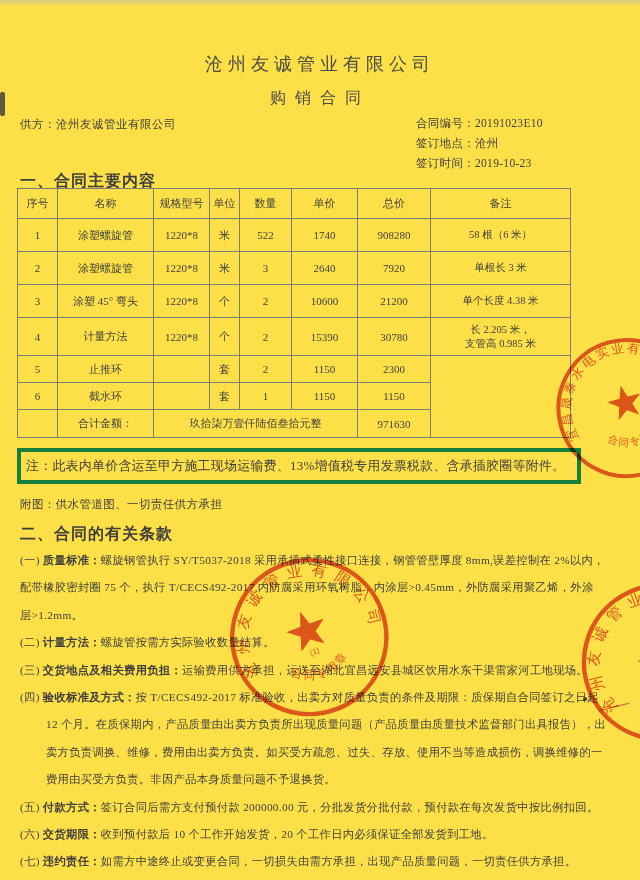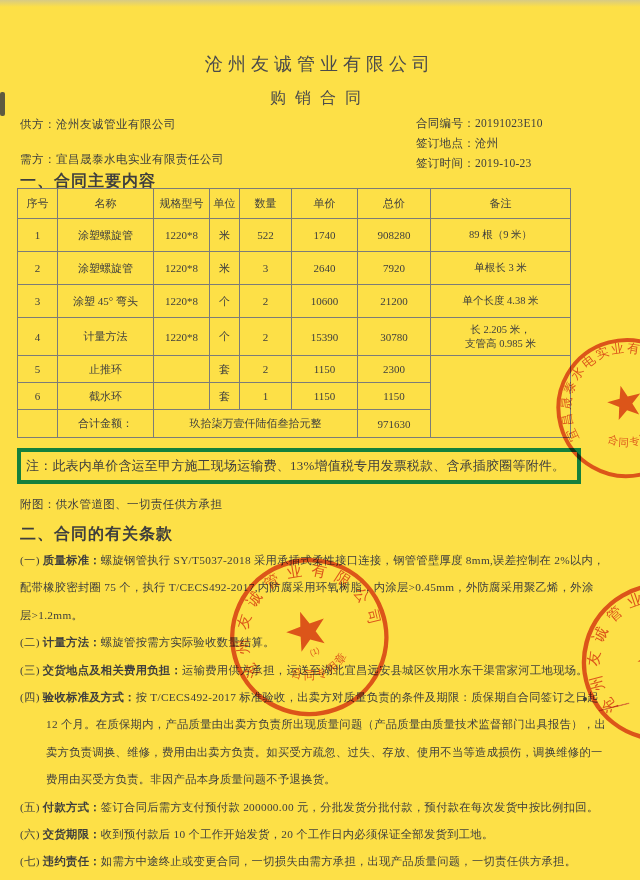--- a/index.html
+++ b/index.html
@@ -70,23 +70,20 @@
   <div class="top-scan-band"></div>
   <div class="left-smudge"></div>
   <div class="ink-dot"></div>
   <div class="red-scribble"></div>
 
   <div class="company-title">沧州友诚管业有限公司</div>
   <div class="doc-title">购销合同</div>
 
   <div class="party-line party-supplier">
     <span>供方：</span><span>沧州友诚管业有限公司</span>
-  </div>
-  <div class="party-line party-buyer">
-    <span>需方：</span><span>宜昌晟泰水电实业有限责任公司</span>
   </div>
 
   <div class="meta-block">
     <div><span>合同编号：</span><span>20191023E10</span></div>
     <div><span>签订地点：</span><span>沧州</span></div>
     <div><span>签订时间：</span><span>2019-10-23</span></div>
   </div>
 
   <div class="sec-heading sec1-heading">一、合同主要内容</div>
 
@@ -115,21 +112,21 @@
       </thead>
     <tbody id="items-tbody">
         <tr>
           <td>1</td>
           <td>涂塑螺旋管</td>
           <td>1220*8</td>
           <td>米</td>
           <td>522</td>
           <td>1740</td>
           <td>908280</td>
-          <td class="remark">89 根（9 米）</td>
+          <td class="remark">58 根（6 米）</td>
         </tr>
         <tr>
           <td>2</td>
           <td>涂塑螺旋管</td>
           <td>1220*8</td>
           <td>米</td>
           <td>3</td>
           <td>2640</td>
           <td>7920</td>
           <td class="remark">单根长 3 米</td>

